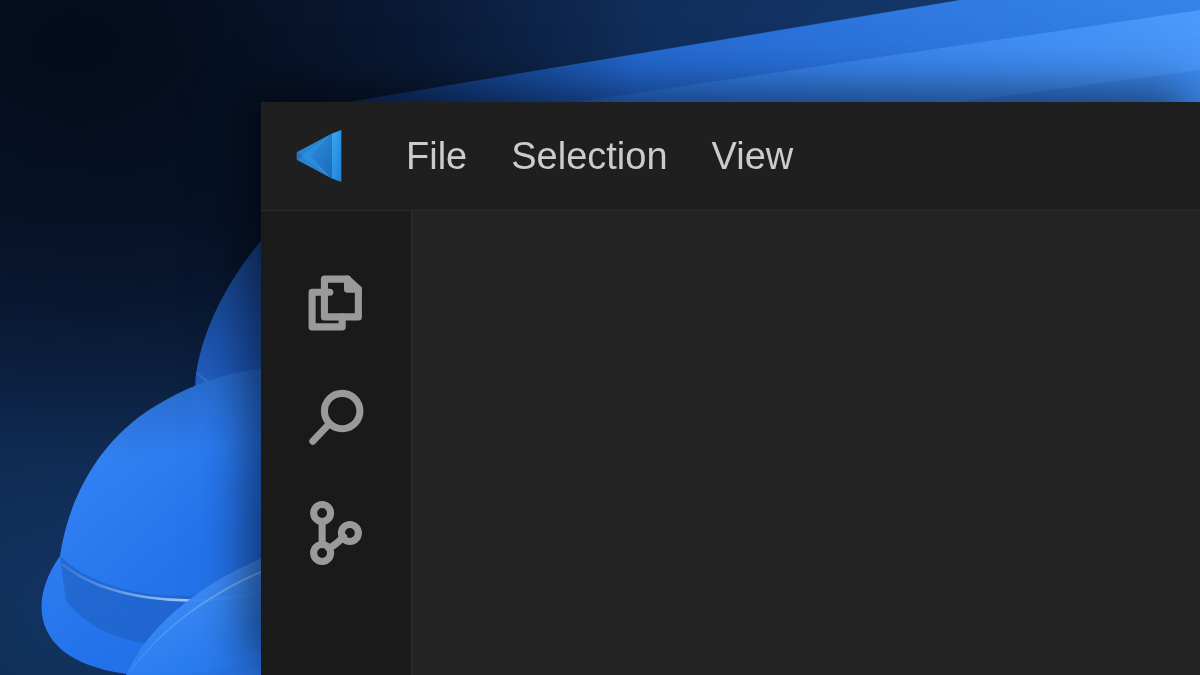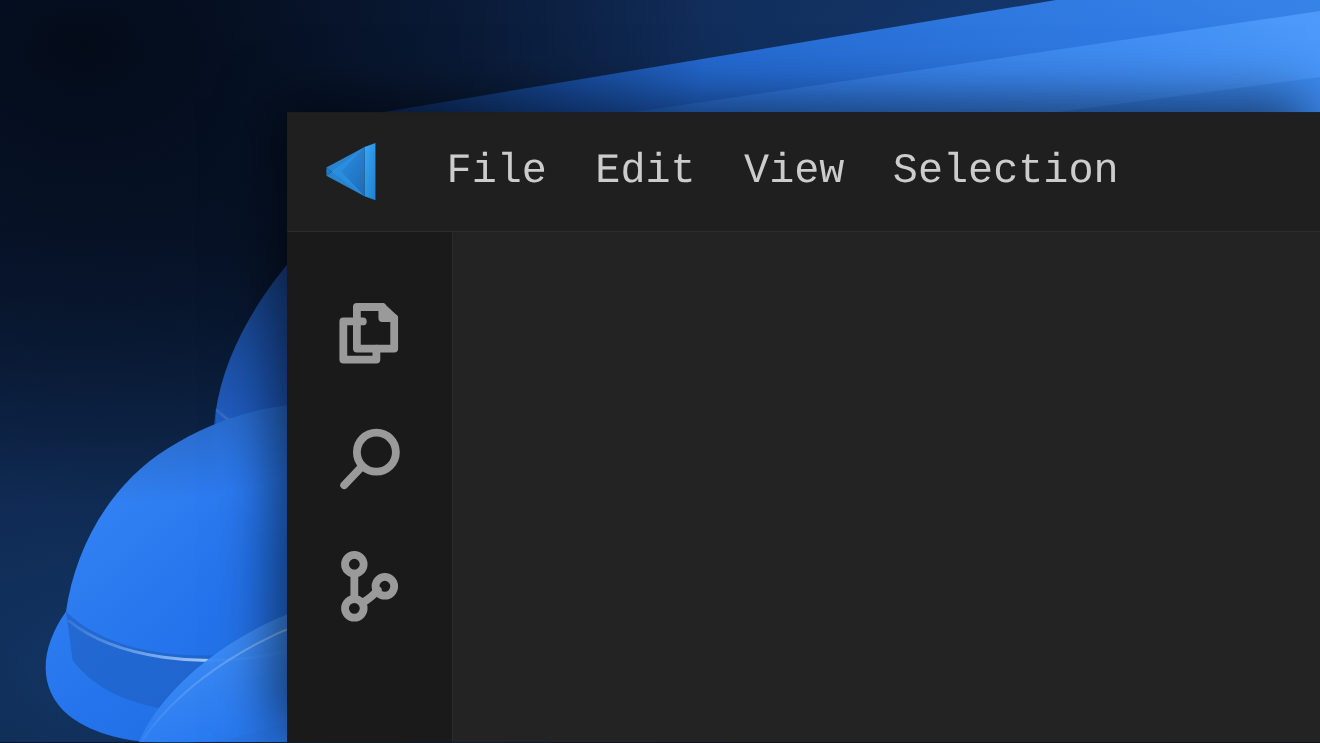--- a/index.html
+++ b/index.html
@@ -75,21 +75,21 @@
     display: flex;
     align-items: center;
     gap: 0px;
     white-space: nowrap;
   }
 
   .menu-item {
     color: #cccccc;
     font-size: 38px;
     line-height: 1;
-    font-family: Liberation Mono, monospace;
+    font-family: Liberation Sans, sans-serif;
     padding: 6px 22px;
     cursor: default;
     letter-spacing: 0px;
   }
 
   
   #window-body {
     position: relative;
     display: flex;
     height: 464px;
@@ -283,23 +283,22 @@
 
         <path d="M 70 14 L 30 56 L 14 44 L 70 14 Z" fill="#2a8fe0" opacity="0.9"></path>
 
         <path d="M 70 86 L 30 44 L 14 56 L 70 86 Z" fill="#2a8fe0" opacity="0.9"></path>
 
         <path d="M 14 44 L 22 50 L 14 56 Z" fill="#1e78cc"></path>
       </svg>
 
       <div id="menu-items">
         <div class="menu-item">File</div>
-        <div class="menu-item">Edit</div>
+        <div class="menu-item">Selection</div>
         <div class="menu-item">View</div>
-        <div class="menu-item">Selection</div>
       </div>
     </div>
 
     <div id="window-body">
 
       <div id="activity-bar">
 
         <div class="activity-item" title="Explorer">
           <svg viewBox="0 0 48 48">
 

